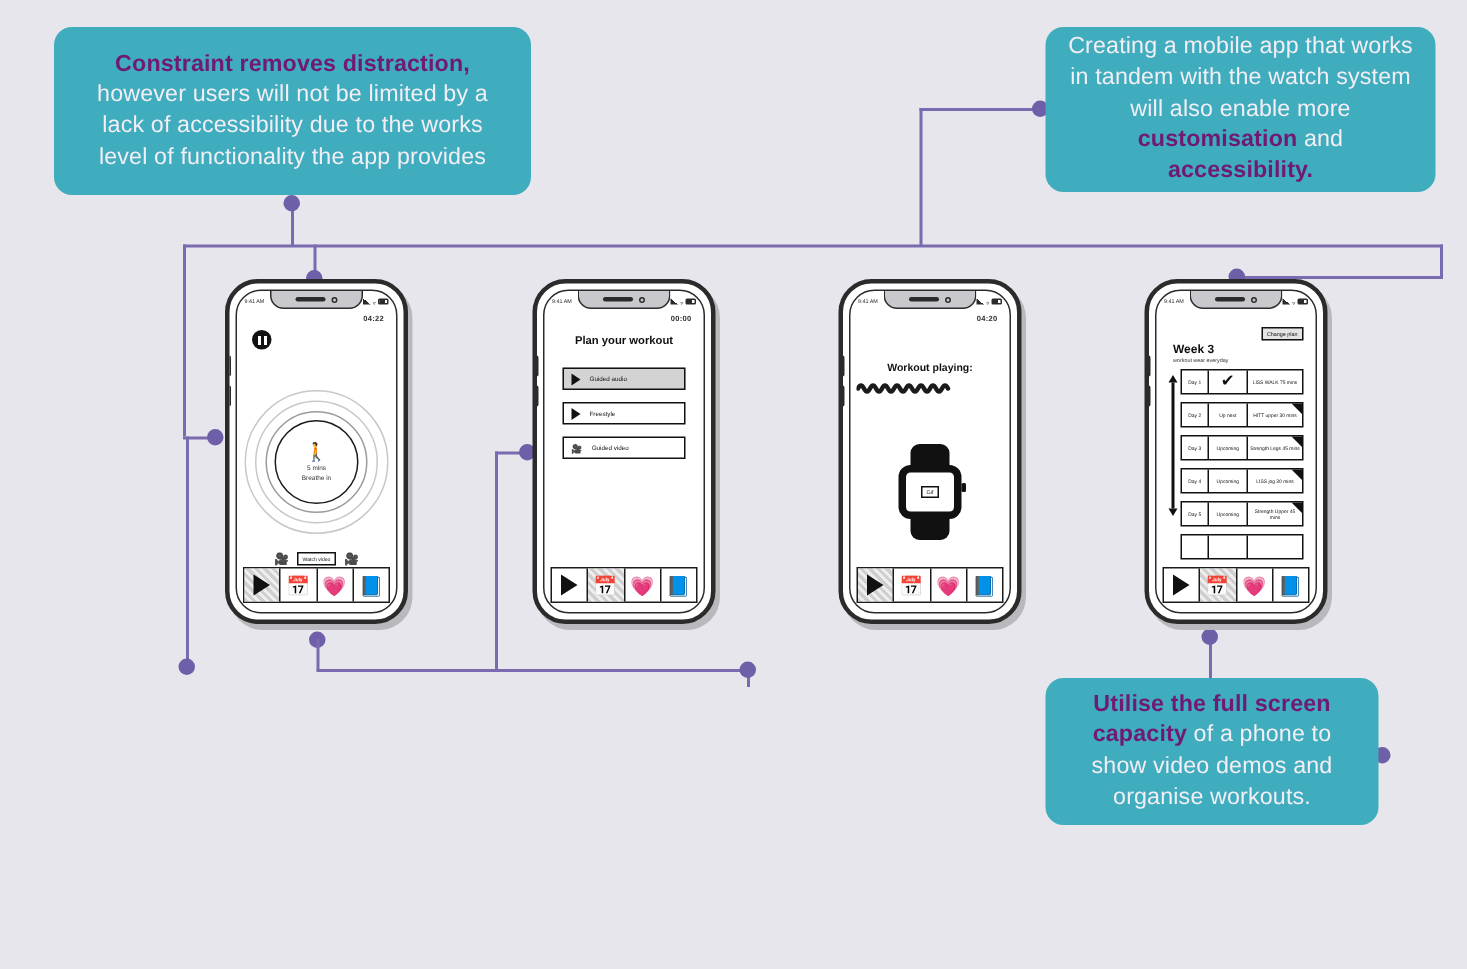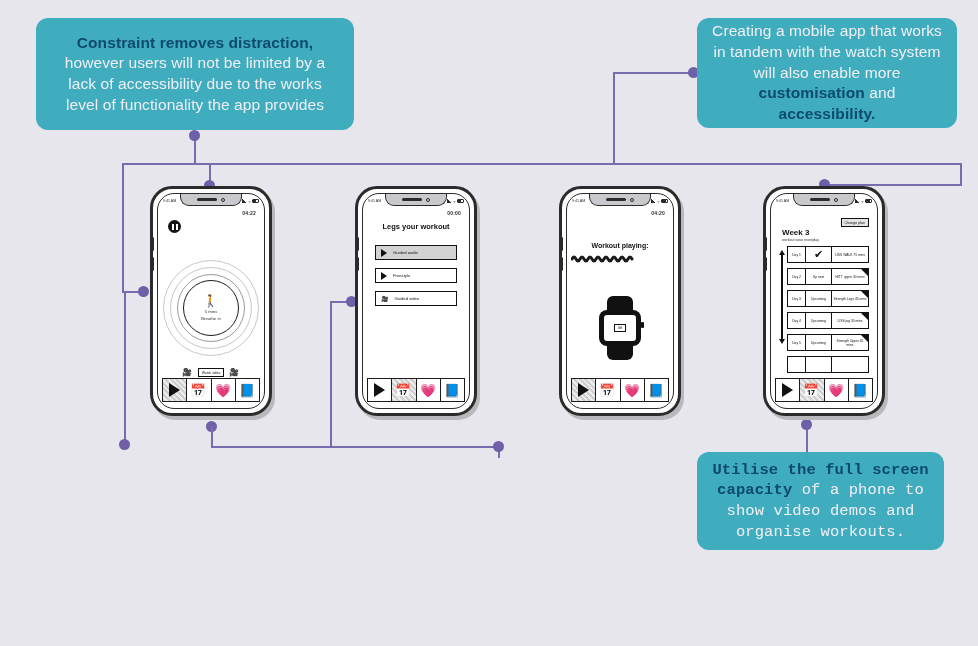--- a/index.html
+++ b/index.html
@@ -26,21 +26,21 @@
     background: #3fadbd;
     border-radius: 12px;
     color: #f2eef6;
     text-align: center;
     display: flex; align-items: center; justify-content: center;
     padding: 12px 14px;
     font-size: 15.5px;
     line-height: 1.33;
     letter-spacing: .1px;
   }
-  .callout b { color: #0c4a6e; font-weight: bold; }
+  .callout b { color: #701a75; font-weight: bold; }
 
   
   .phone {
     position: absolute;
     width: 122px; height: 230px;
     border: 3px solid #2b2b2b;
     border-radius: 22px;
     background: #fff;
     box-shadow: 3px 4px 0 0 #b9b9bd;
     overflow: hidden;
@@ -238,21 +238,21 @@
   <div class="callout" style="left:36px; top:18px; width:318px; height:112px;">
     <p><b>Constraint removes distraction,</b><span> however users will not be limited by a lack of accessibility due to the works level of functionality the app provides</span></p>
   </div>
 
   <div class="callout" style="left:697px; top:18px; width:260px; height:110px;">
     <p><span>Creating a mobile app that works in tandem with the watch system will also enable more </span><b>customisation</b><span> and </span><b>accessibility.</b></p>
   </div>
 
 
 
-  <div class="callout" style="left:697px; top:452px; width:247px; height:98px;font-family:Liberation Mono, monospace;">
+  <div class="callout" style="left:697px; top:452px; width:222px; height:98px;">
     <p><b>Utilise the full screen capacity</b><span> of a phone to show video demos and organise workouts.</span></p>
   </div>
 
   <div class="phone" style="left:150px; top:186px;">
     <div class="btn-side" style="left:-2px; top:48px; height:14px;"></div>
     <div class="btn-side" style="left:-2px; top:68px; height:14px;"></div>
     <div class="btn-side" style="right:-2px; top:58px; height:20px;"></div>
     <div class="inner">
       <div class="notch">
         <div class="speaker"></div>
@@ -317,21 +317,21 @@
       <div class="statusbar">
         <span>9:41 AM</span>
         <span class="status-right">
           <span class="bars"></span>
           <span class="wifi">▿</span>
           <span class="batt"></span>
         </span>
       </div>
       <div class="screen">
         <div class="screen-time">00:00</div>
-        <div class="p2-title">Legs your workout</div>
+        <div class="p2-title">Plan your workout</div>
         <div class="optlist">
           <div class="opt sel">
             <div class="ico-play-sm"></div>
             <span>Guided audio</span>
           </div>
           <div class="opt">
             <div class="ico-play-sm"></div>
             <span>Freestyle</span>
           </div>
           <div class="opt">

